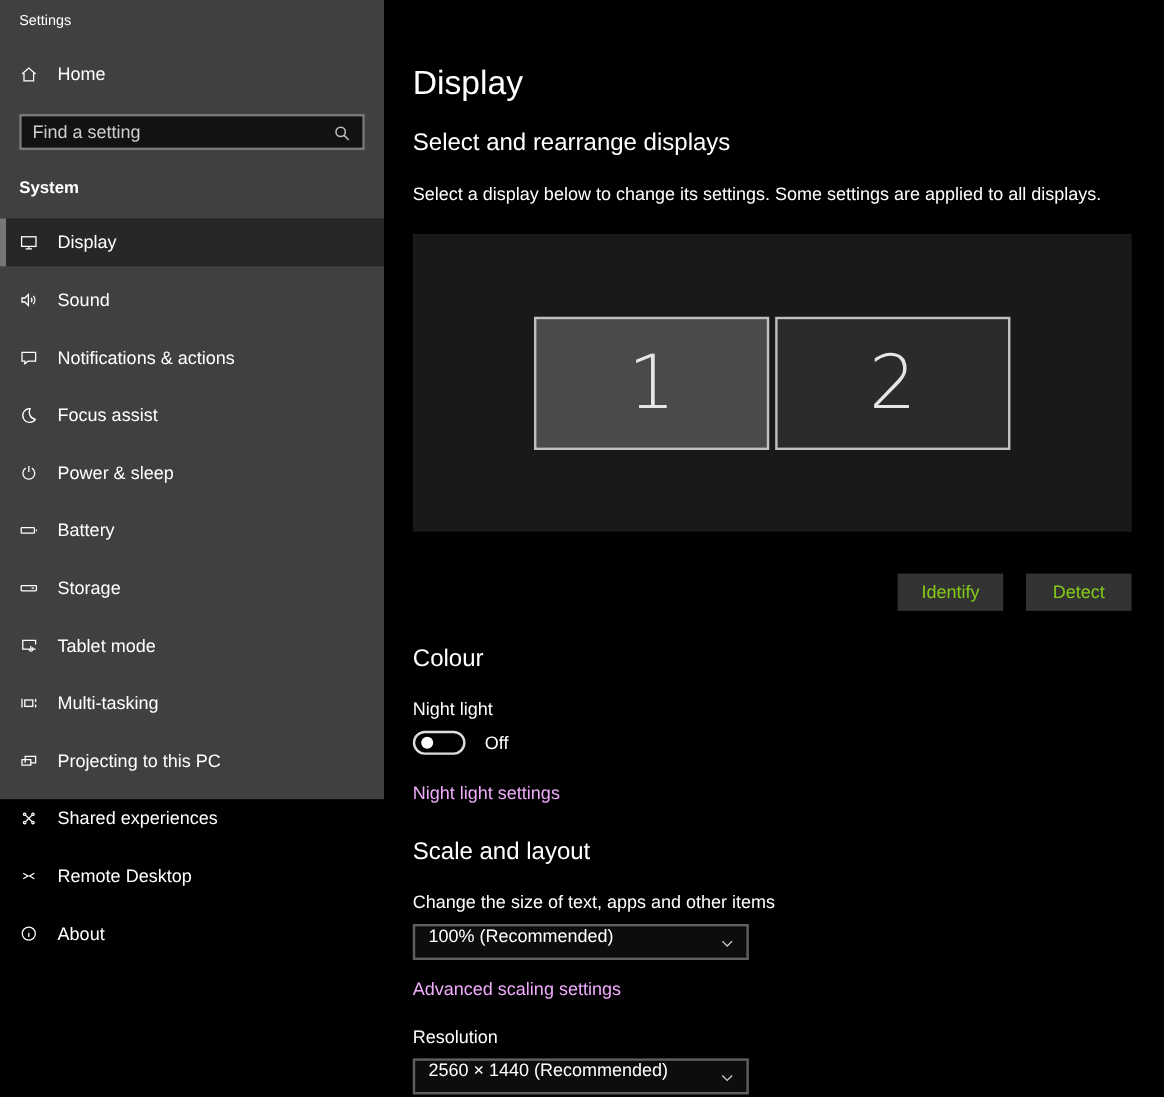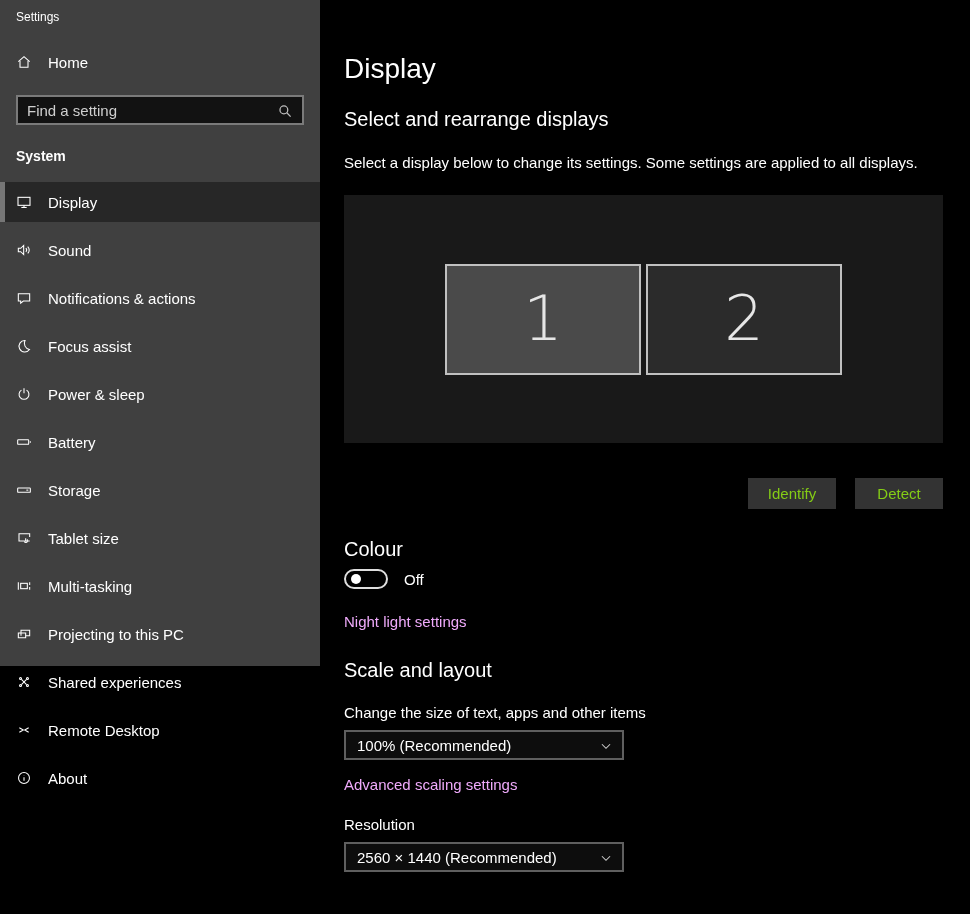--- a/index.html
+++ b/index.html
@@ -149,21 +149,21 @@
   }
   .nls-link { margin-top: 23px; }
   .h2.scale { margin-top: 25px; }
   .size-label { margin-top: 20px; }
 
   .dropdown {
     margin-top: 7px;
     width: 280px; height: 30px;
     background: #0d0d0d;
     border: 2px solid #5f5f5f;
-    display: flex; align-items: center;
+    display: flex; 
     position: relative; cursor: default;
   }
   .dropdown .dd-value { font-size: 15px; color: #fff; padding-left: 11px; }
   .dropdown .icon { position: absolute; right: 9px; top: 7px; }
 
   .advanced-link { margin-top: 15px; }
   .resolution-label { margin-top: 20px; }
 </style>
 </head>
 <body>
@@ -266,21 +266,21 @@
     </div>
 
     <div class="nav-item">
       <span class="icon">
         <svg width="16" height="16" viewBox="0 0 24 24" fill="none" stroke="#fff" stroke-width="1.6">
             <path d="M20.5 16.5h-16v-11h16v5"></path>
             <path d="M14.5 12.5v4.5"></path>
             <path d="M12.5 17a2.3 2.3 0 0 0 4.5 0v-3"></path>
           </svg>
       </span>
-      <span class="nav-label">Tablet size</span>
+      <span class="nav-label">Tablet mode</span>
     </div>
 
     <div class="nav-item">
       <span class="icon">
         <svg width="16" height="16" viewBox="0 0 24 24" fill="none" stroke="#fff" stroke-width="1.6">
             <rect x="7" y="8" width="10" height="8"></rect>
             <line x1="3.5" y1="6.5" x2="3.5" y2="17.5"></line>
             <line x1="20.5" y1="6.5" x2="20.5" y2="10.5"></line>
             <line x1="20.5" y1="13.5" x2="20.5" y2="17.5"></line>
           </svg>
@@ -352,20 +352,21 @@
       </div>
     </div>
   </div>
 
   <div class="panel-buttons">
     <button class="btn">Identify</button>
     <button class="btn">Detect</button>
   </div>
 
   <div class="h2 colour">Colour</div>
+  <div class="field-label night-light-label">Night light</div>
 
   <div class="toggle-row">
     <div class="toggle">
       <div class="knob"></div>
     </div>
     <span class="toggle-state">Off</span>
   </div>
 
   <div class="muted-link nls-link">Night light settings</div>
 

